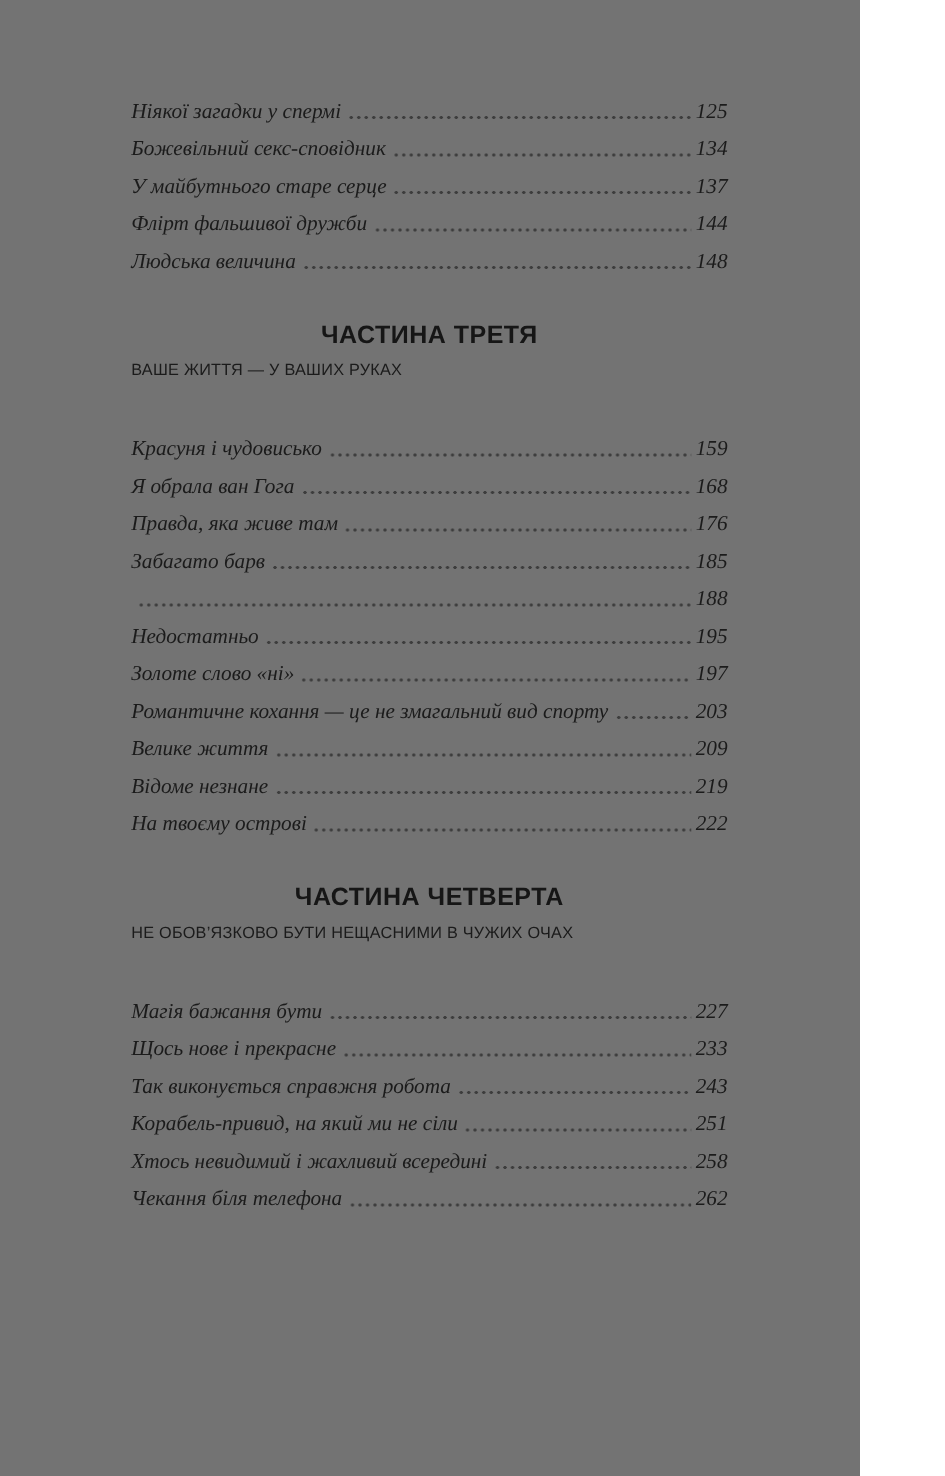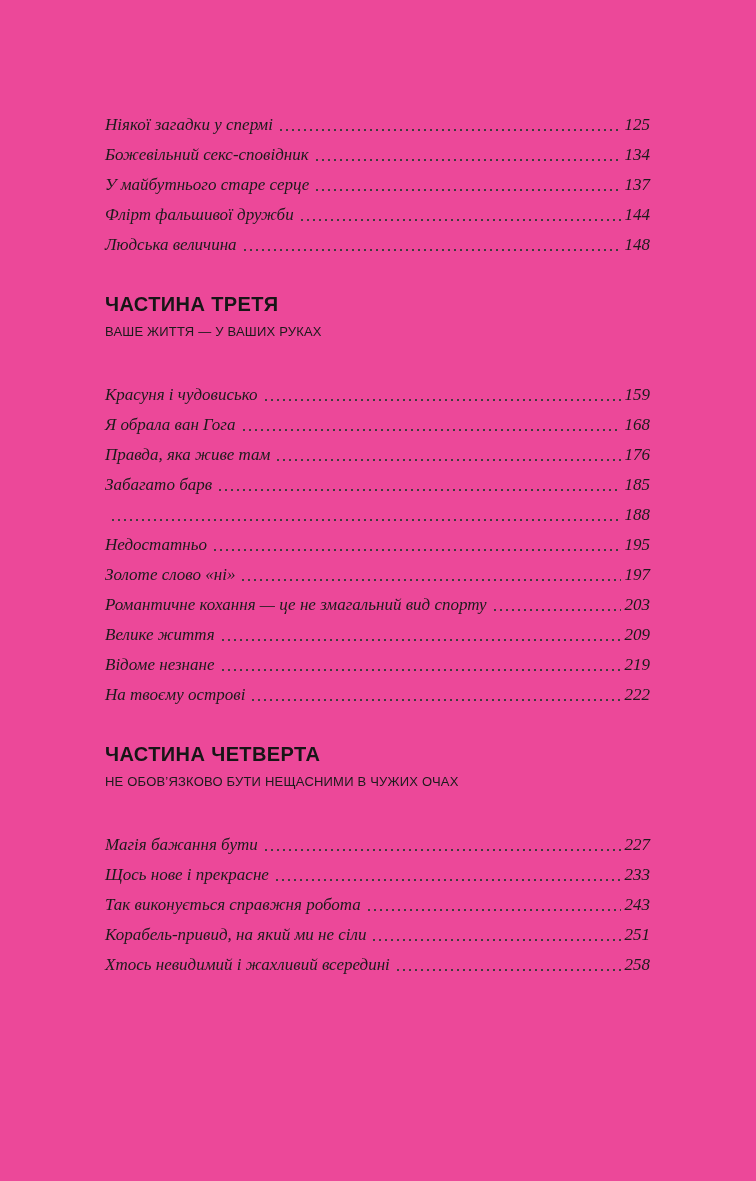--- a/index.html
+++ b/index.html
@@ -8,39 +8,40 @@
   }
   body {
     width: 756px;
     height: 1181px;
     background: #ffffff;
     color: #1b1b1b;
     overflow: hidden;
   }
   .page {
     box-sizing: border-box;
-    width: 756px;
+    width: 688px;
     height: 1181px;
-    padding: 110px 106px 0 105px;
-    background: #ec4899;
+    padding: 74px 106px 0 105px;
+    background: #737373;
   }
   .toc-section {
     margin: 0;
   }
   .part-head {
     margin: 30px 0 34px 0;
   }
   .part-title {
     margin: 0;
     font-family: "Liberation Sans", sans-serif;
     font-weight: 700;
     font-size: 20px;
     line-height: 28px;
     letter-spacing: 0.4px;
     color: #161616;
+    text-align: center;
   }
   .part-subtitle {
     margin: 0;
     font-family: "Liberation Sans", sans-serif;
     font-weight: 400;
     font-size: 13px;
     line-height: 28px;
     letter-spacing: 0.2px;
     color: #1b1b1b;
   }
@@ -219,16 +220,21 @@
     <span class="leader"></span>
     <span class="entry-page">251</span>
   </div>
 
   <div class="entry">
     <span class="entry-title">Хтось невидимий і жахливий всередині</span>
     <span class="leader"></span>
     <span class="entry-page">258</span>
   </div>
 
+  <div class="entry">
+    <span class="entry-title">Чекання біля телефона</span>
+    <span class="leader"></span>
+    <span class="entry-page">262</span>
+  </div>
 
 </div>
   </section>
 </main>
 
 </body></html>

